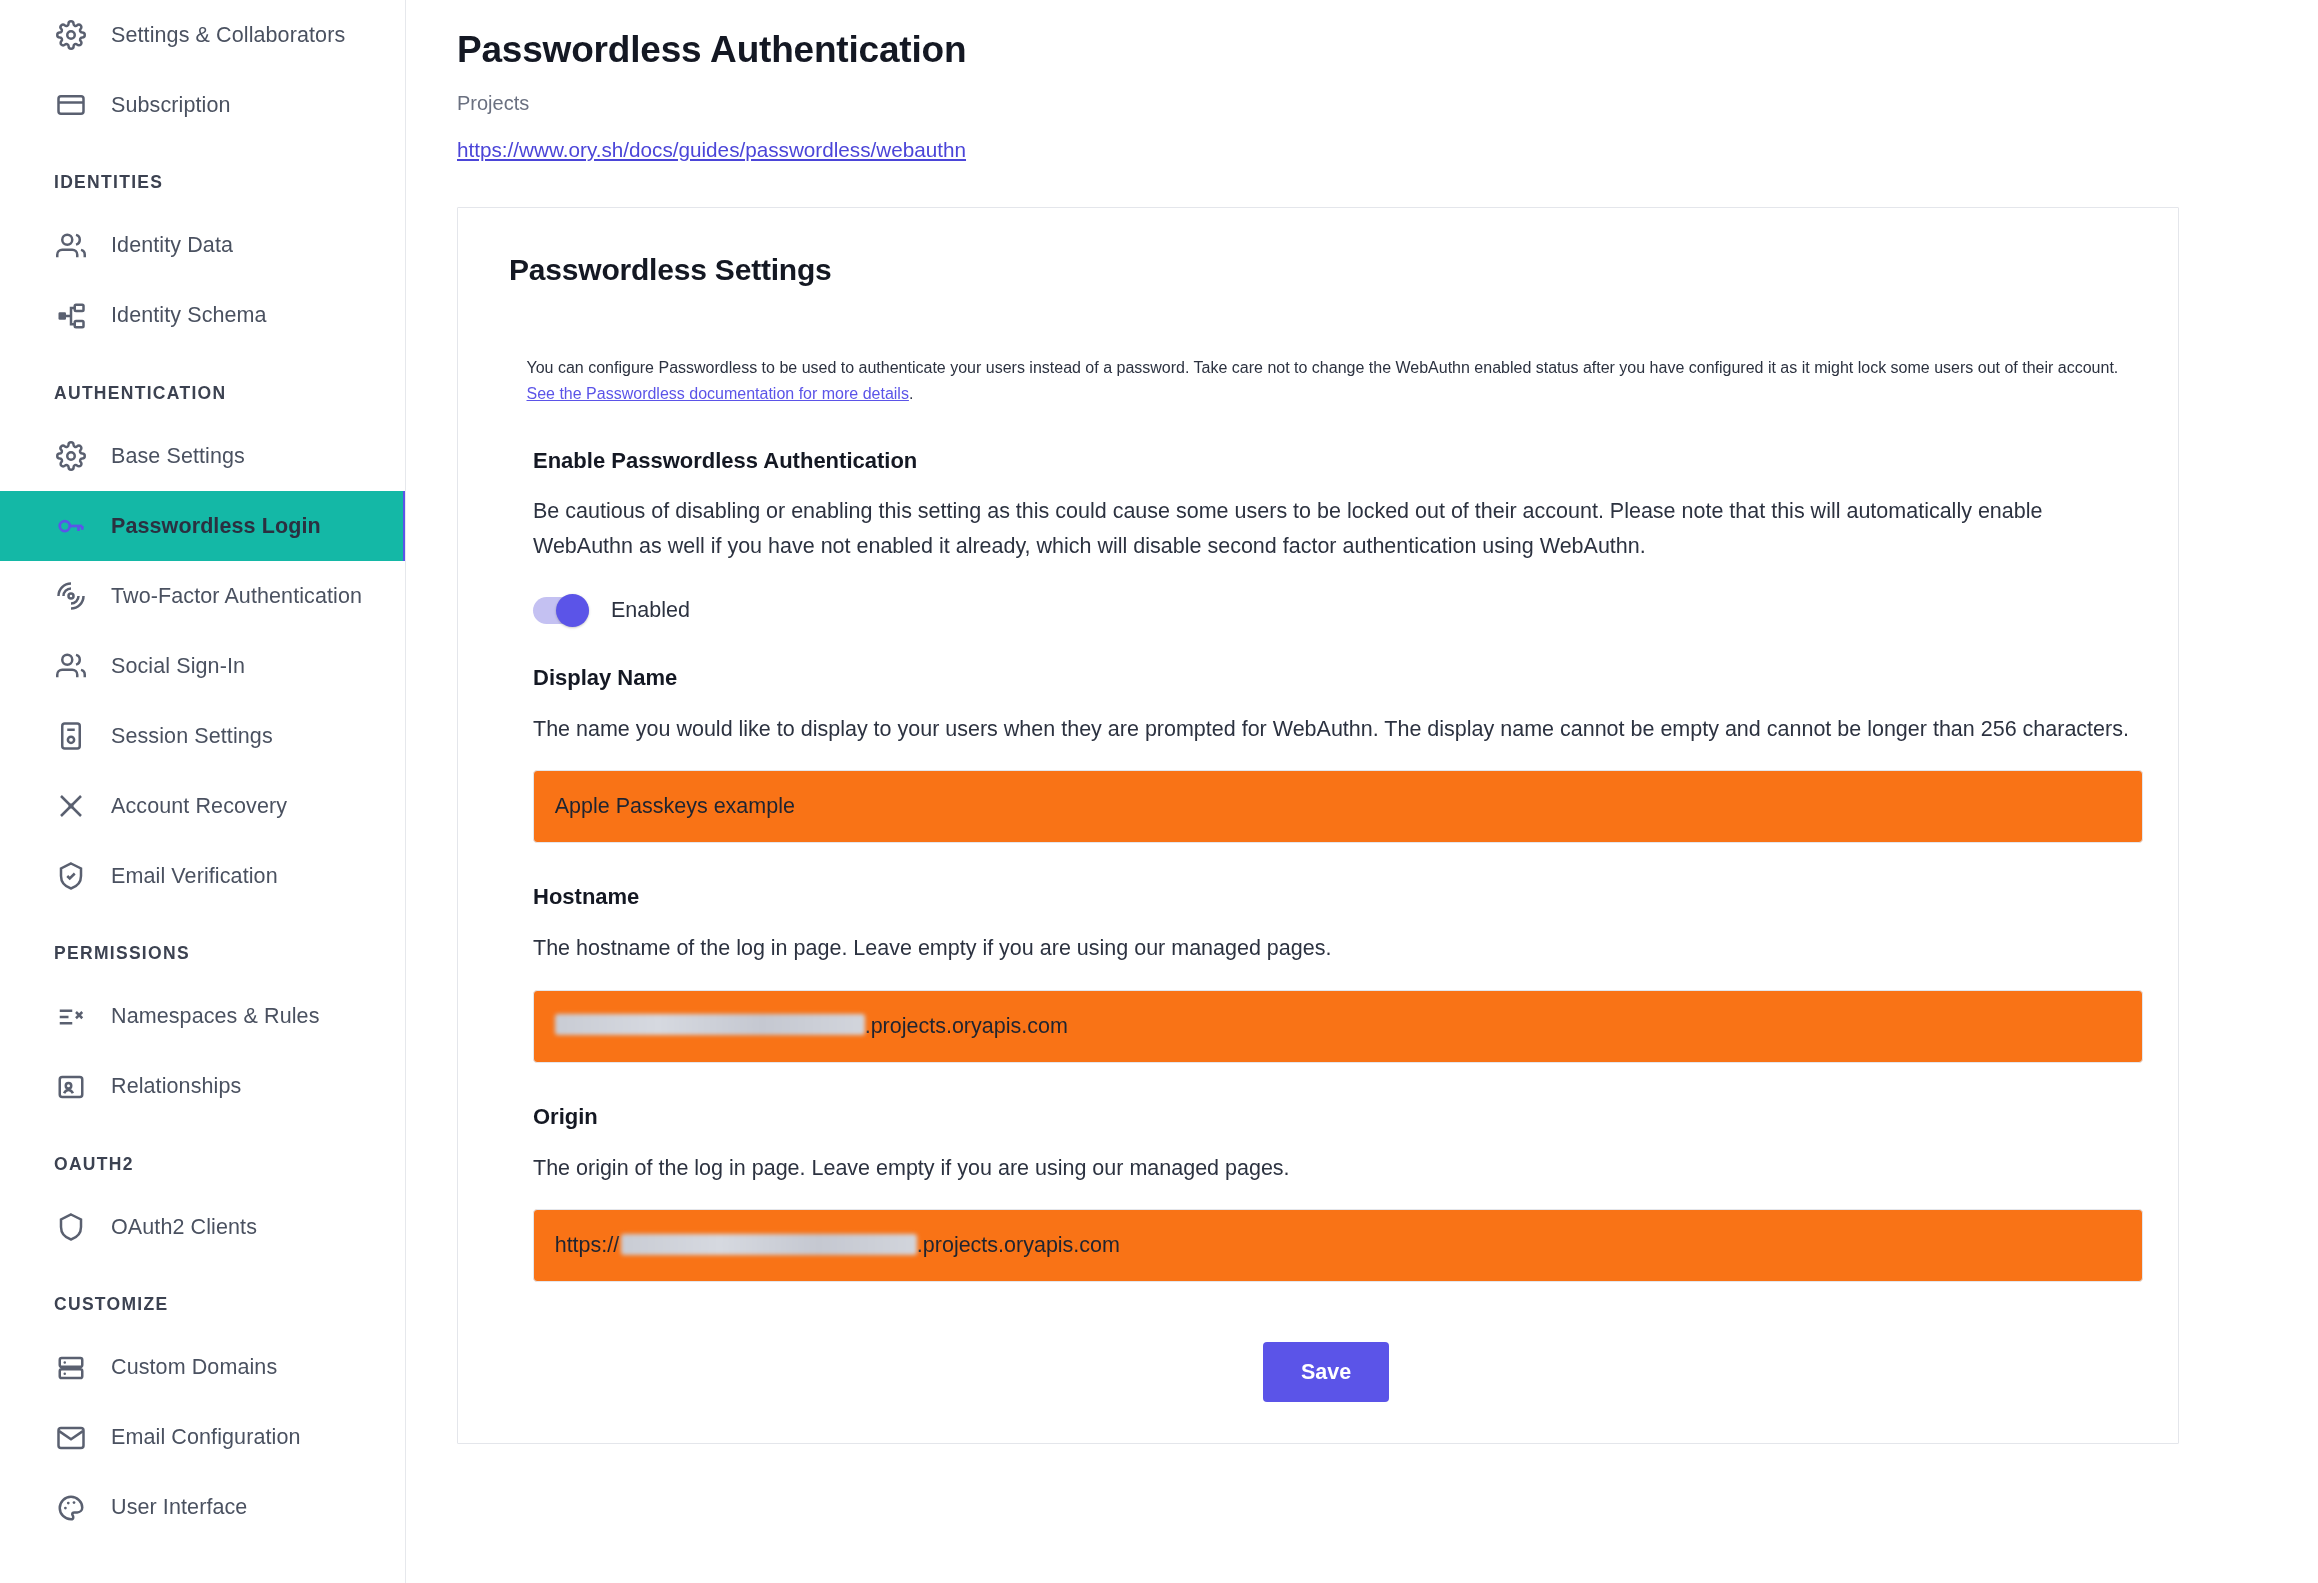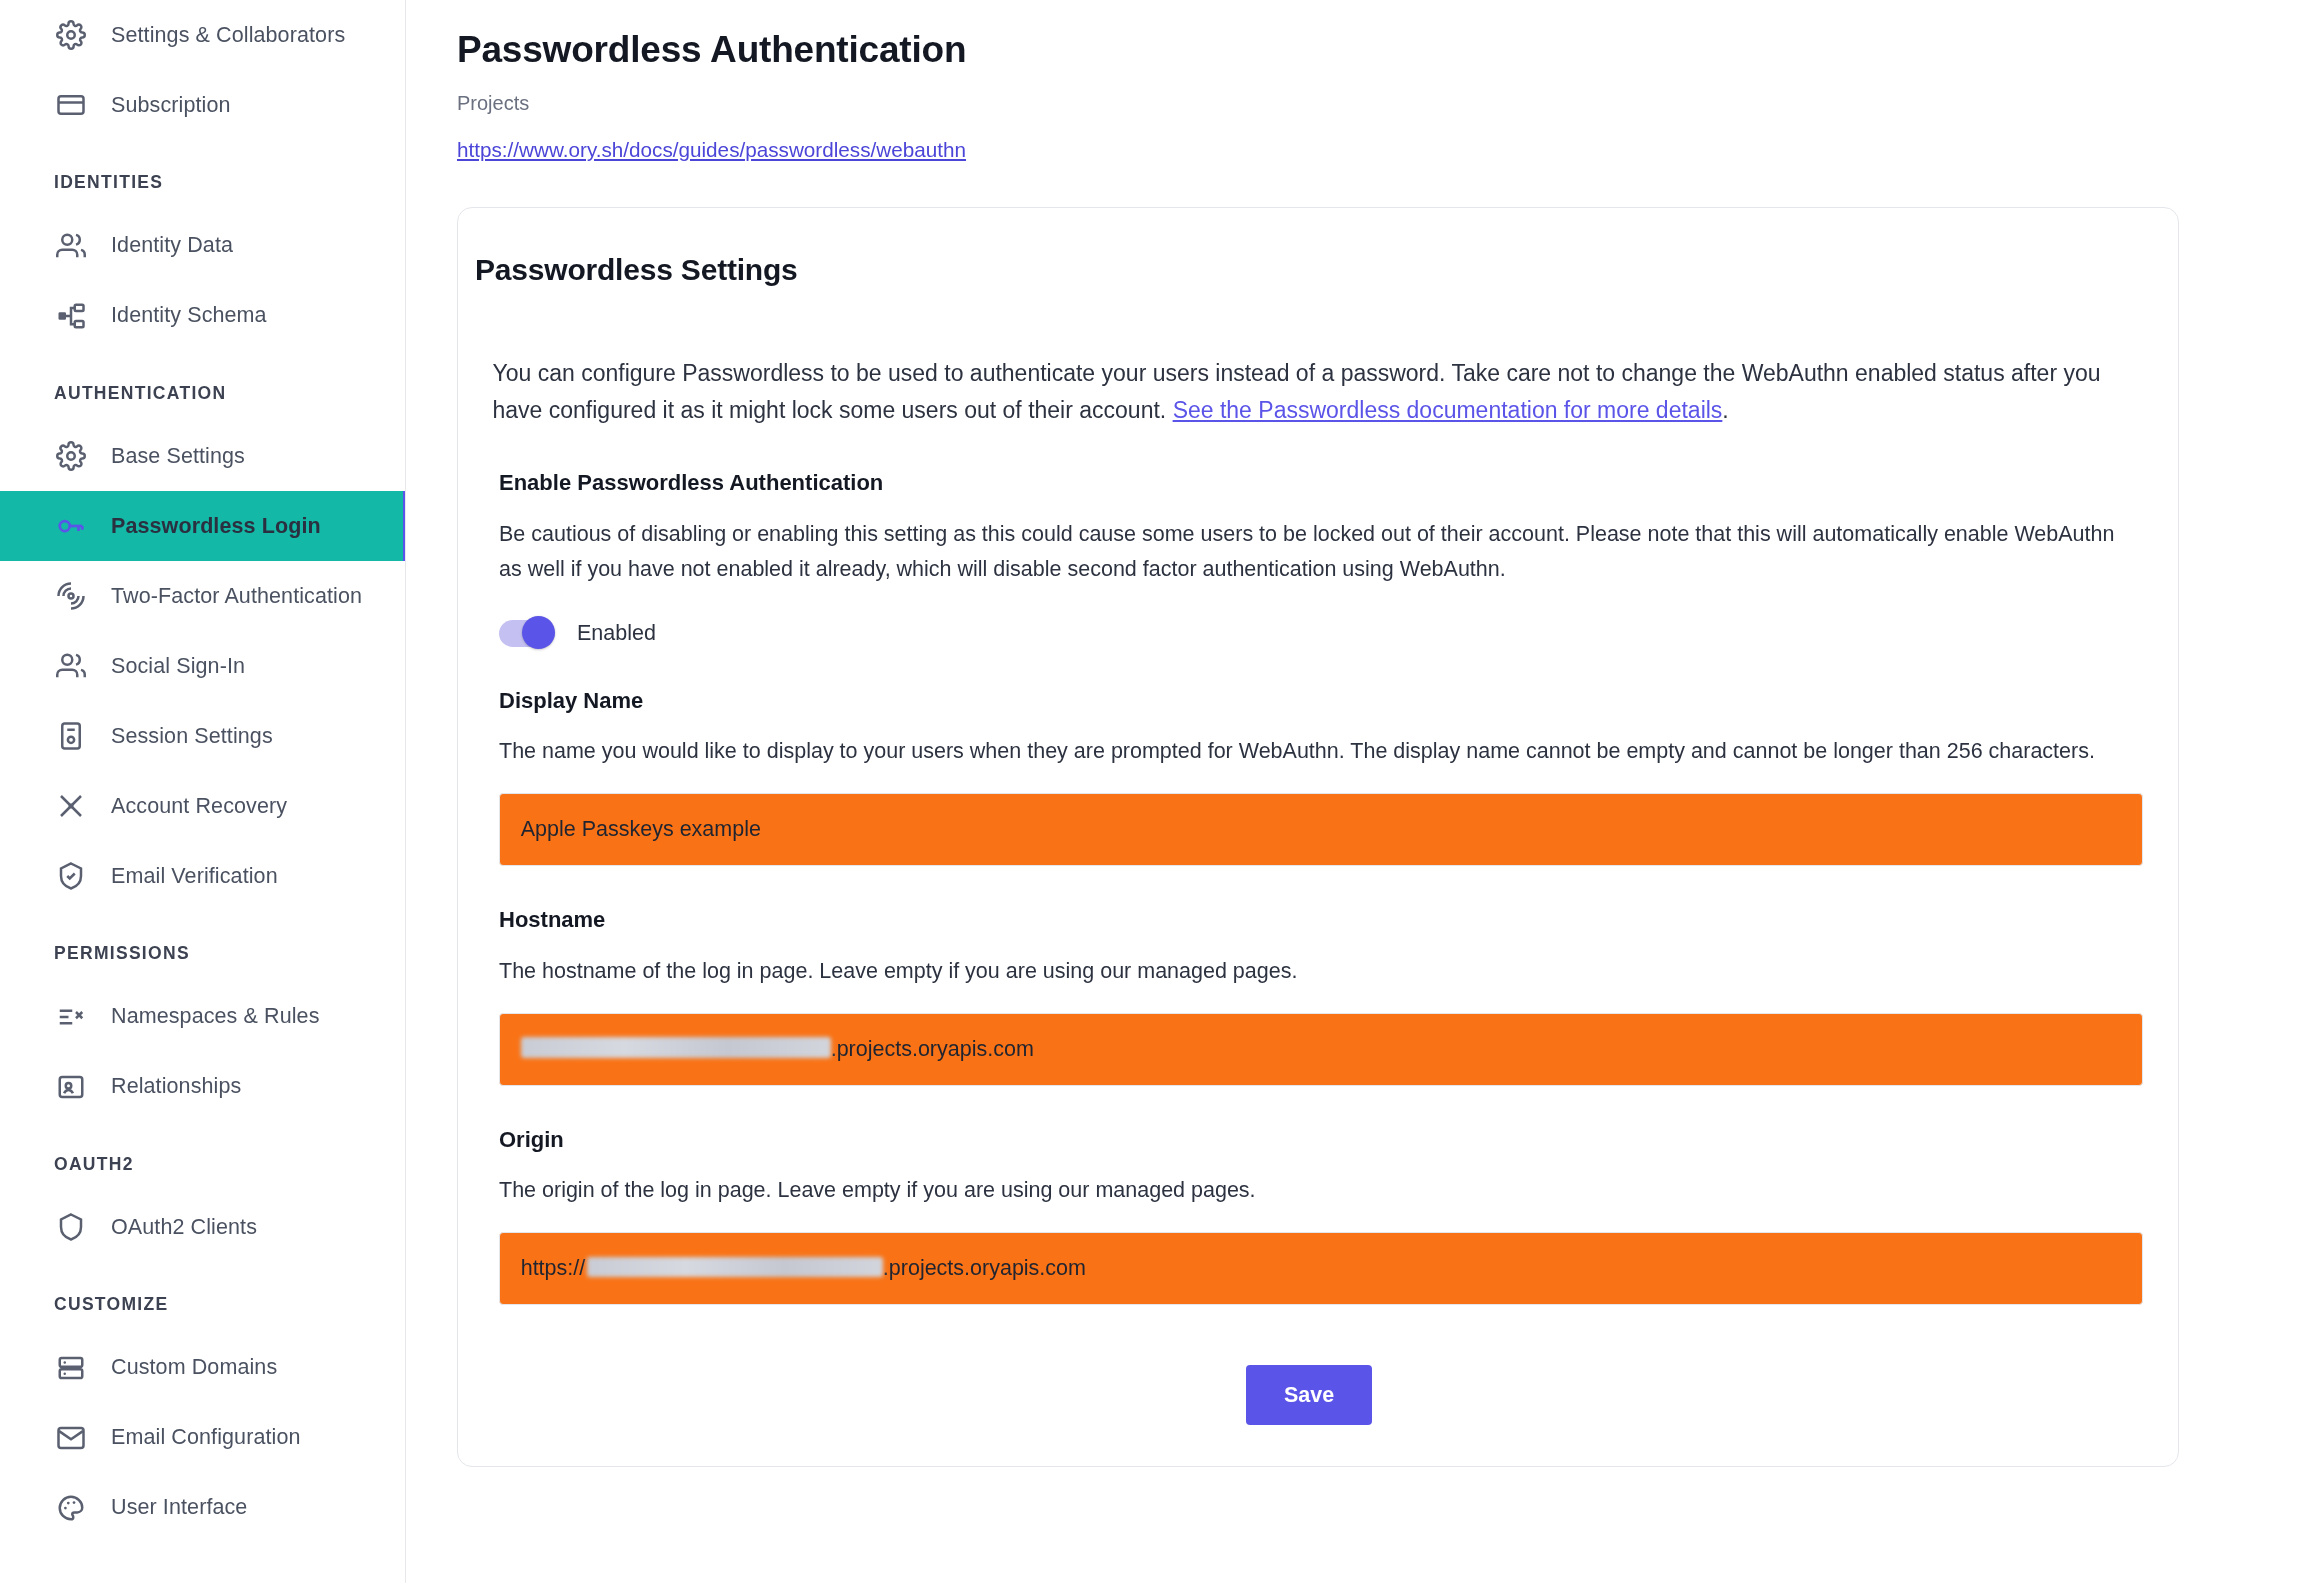--- a/index.html
+++ b/index.html
@@ -107,35 +107,35 @@
   .doc-link {
     display: inline-block;
     margin-top: 23px;
     font-size: 20.7px;
     color: #4b45d8;
     text-decoration: underline;
   }
   .card {
     margin-top: 45px;
     border: 1.6px solid #e4e6eb;
-    border-radius: 15px;
+    border-radius: 1px;
     background: #fff;
-    padding: 45px 35px 41px 17px;
+    padding: 45px 35px 41px 51px;
   }
   .card-title {
     font-size: 30px;
     font-weight: bold;
     color: #141823;
     margin: 0 0 0 0;
     letter-spacing: -0.2px;
   }
   .intro {
     margin-top: 68px;
     padding: 0 17.5px 0 17.5px;
-    font-size: 23px;
+    font-size: 16px;
     line-height: 1.62;
     color: #2c3240;
   }
   .intro a {
     color: #5b54e8;
     text-decoration: underline;
   }
   .field-block { margin-top: 41px; margin-left: 24px; }
   .field-label {
     font-size: 22px;

